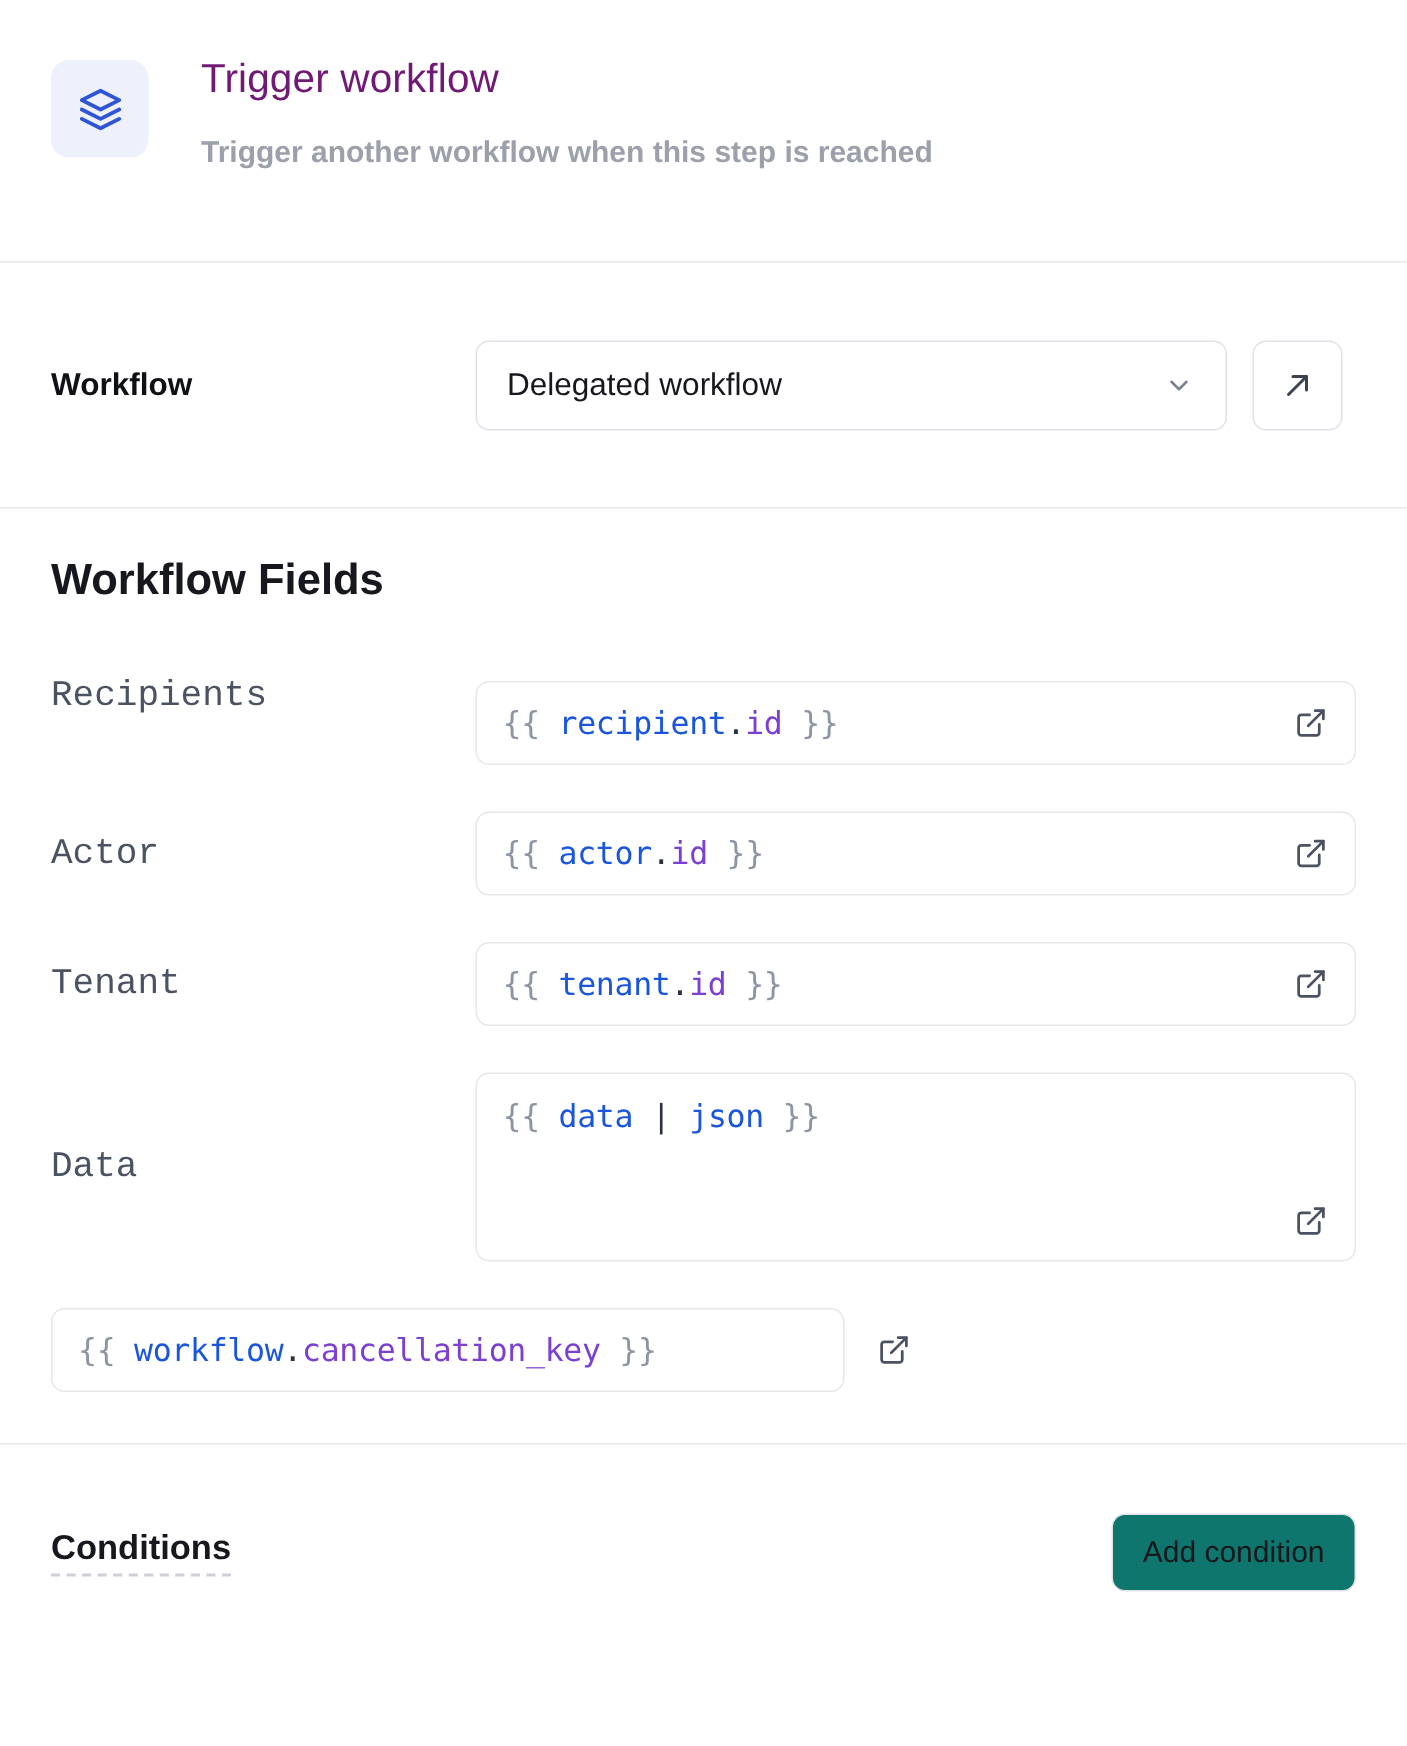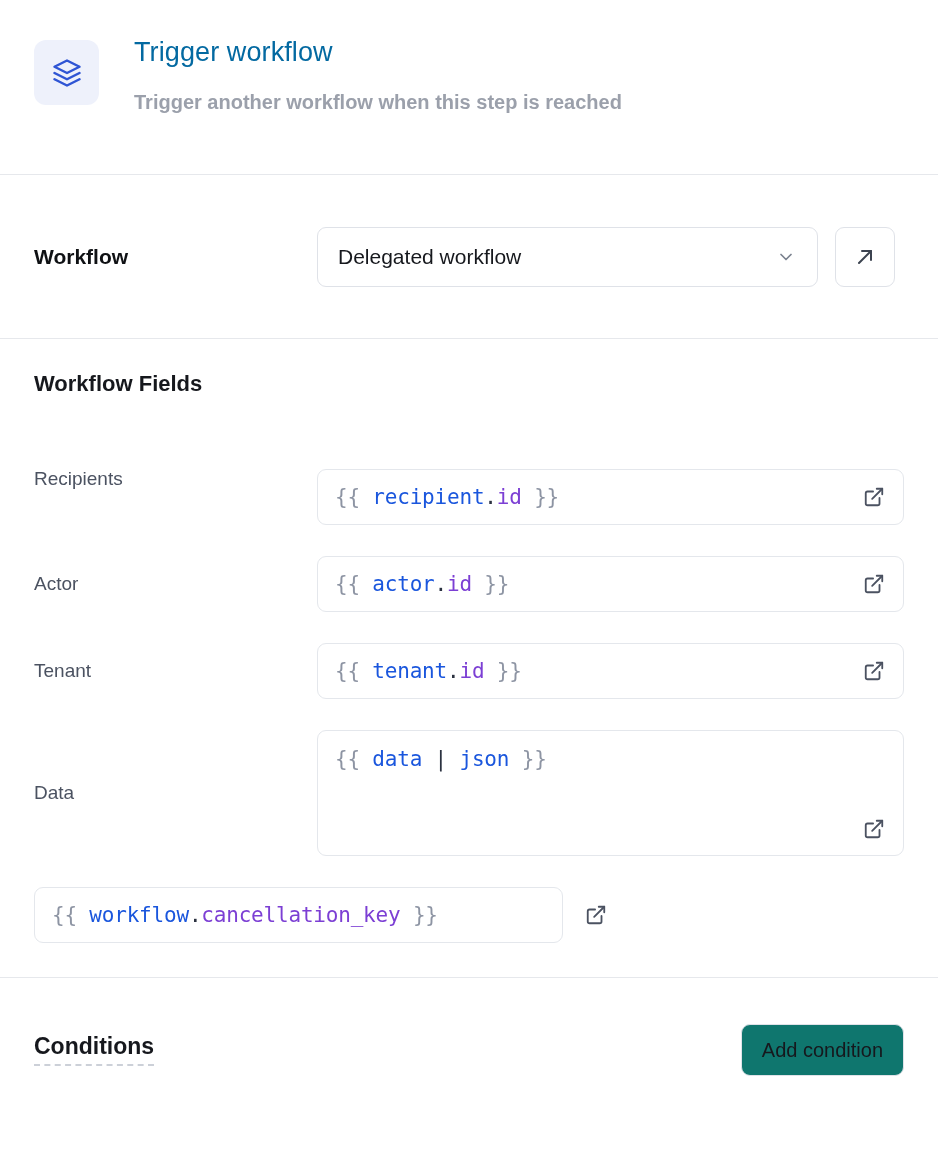--- a/index.html
+++ b/index.html
@@ -38,21 +38,21 @@
     justify-content: center;
     margin-top: 6px;
   }
   .header-text {
     margin-left: 35px;
     padding-top: 2px;
   }
   .header-title {
     font-size: 27px;
     font-weight: 400;
-    color: #0369a1;
+    color: #701a75;
     letter-spacing: 0.1px;
     line-height: 1.25;
   }
   .header-sub {
     margin-top: 19px;
     font-size: 20px;
     font-weight: 700;
     color: #9ba0ab;
     line-height: 1.3;
   }
@@ -108,36 +108,37 @@
     cursor: pointer;
   }
 
   
   .fields {
     padding: 32px 34px 0 34px;
     border-bottom: 1px solid #e6e8ec;
     padding-bottom: 34px;
   }
   .fields-title {
-    font-size: 22px;
+    font-size: 29px;
     font-weight: 700;
     color: #16181d;
-    margin-bottom: 36px;
+    margin-bottom: 14px;
   }
   .field-row {
     display: flex;
     align-items: center;
     margin-bottom: 31px;
   }
   .field-row:last-child { margin-bottom: 0; }
   .field-label {
     width: 283px;
     flex: 0 0 283px;
-    font-size: 19px;
+    font-size: 24px;
     color: #4b5261;
+    font-family: Liberation Mono, monospace;
   }
 
   .tinput {
     position: relative;
     flex: 1;
     min-height: 56px;
     border: 1px solid #e4e7ec;
     border-radius: 9px;
     background: #fff;
     display: flex;

